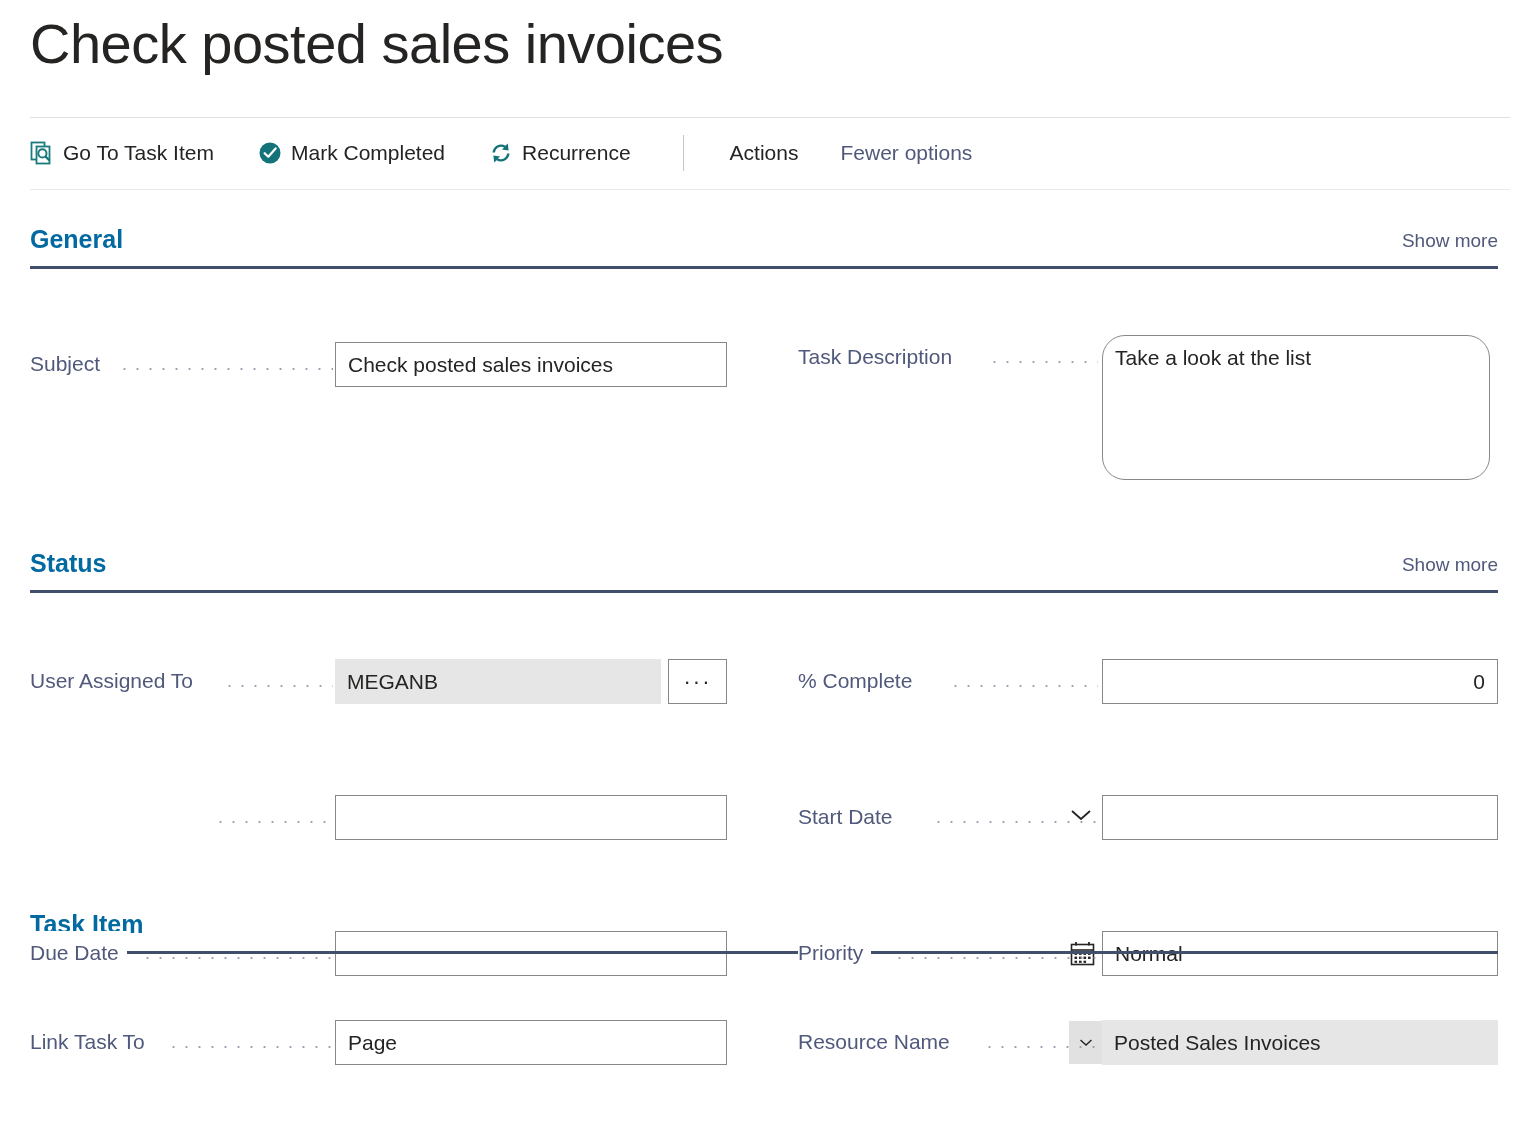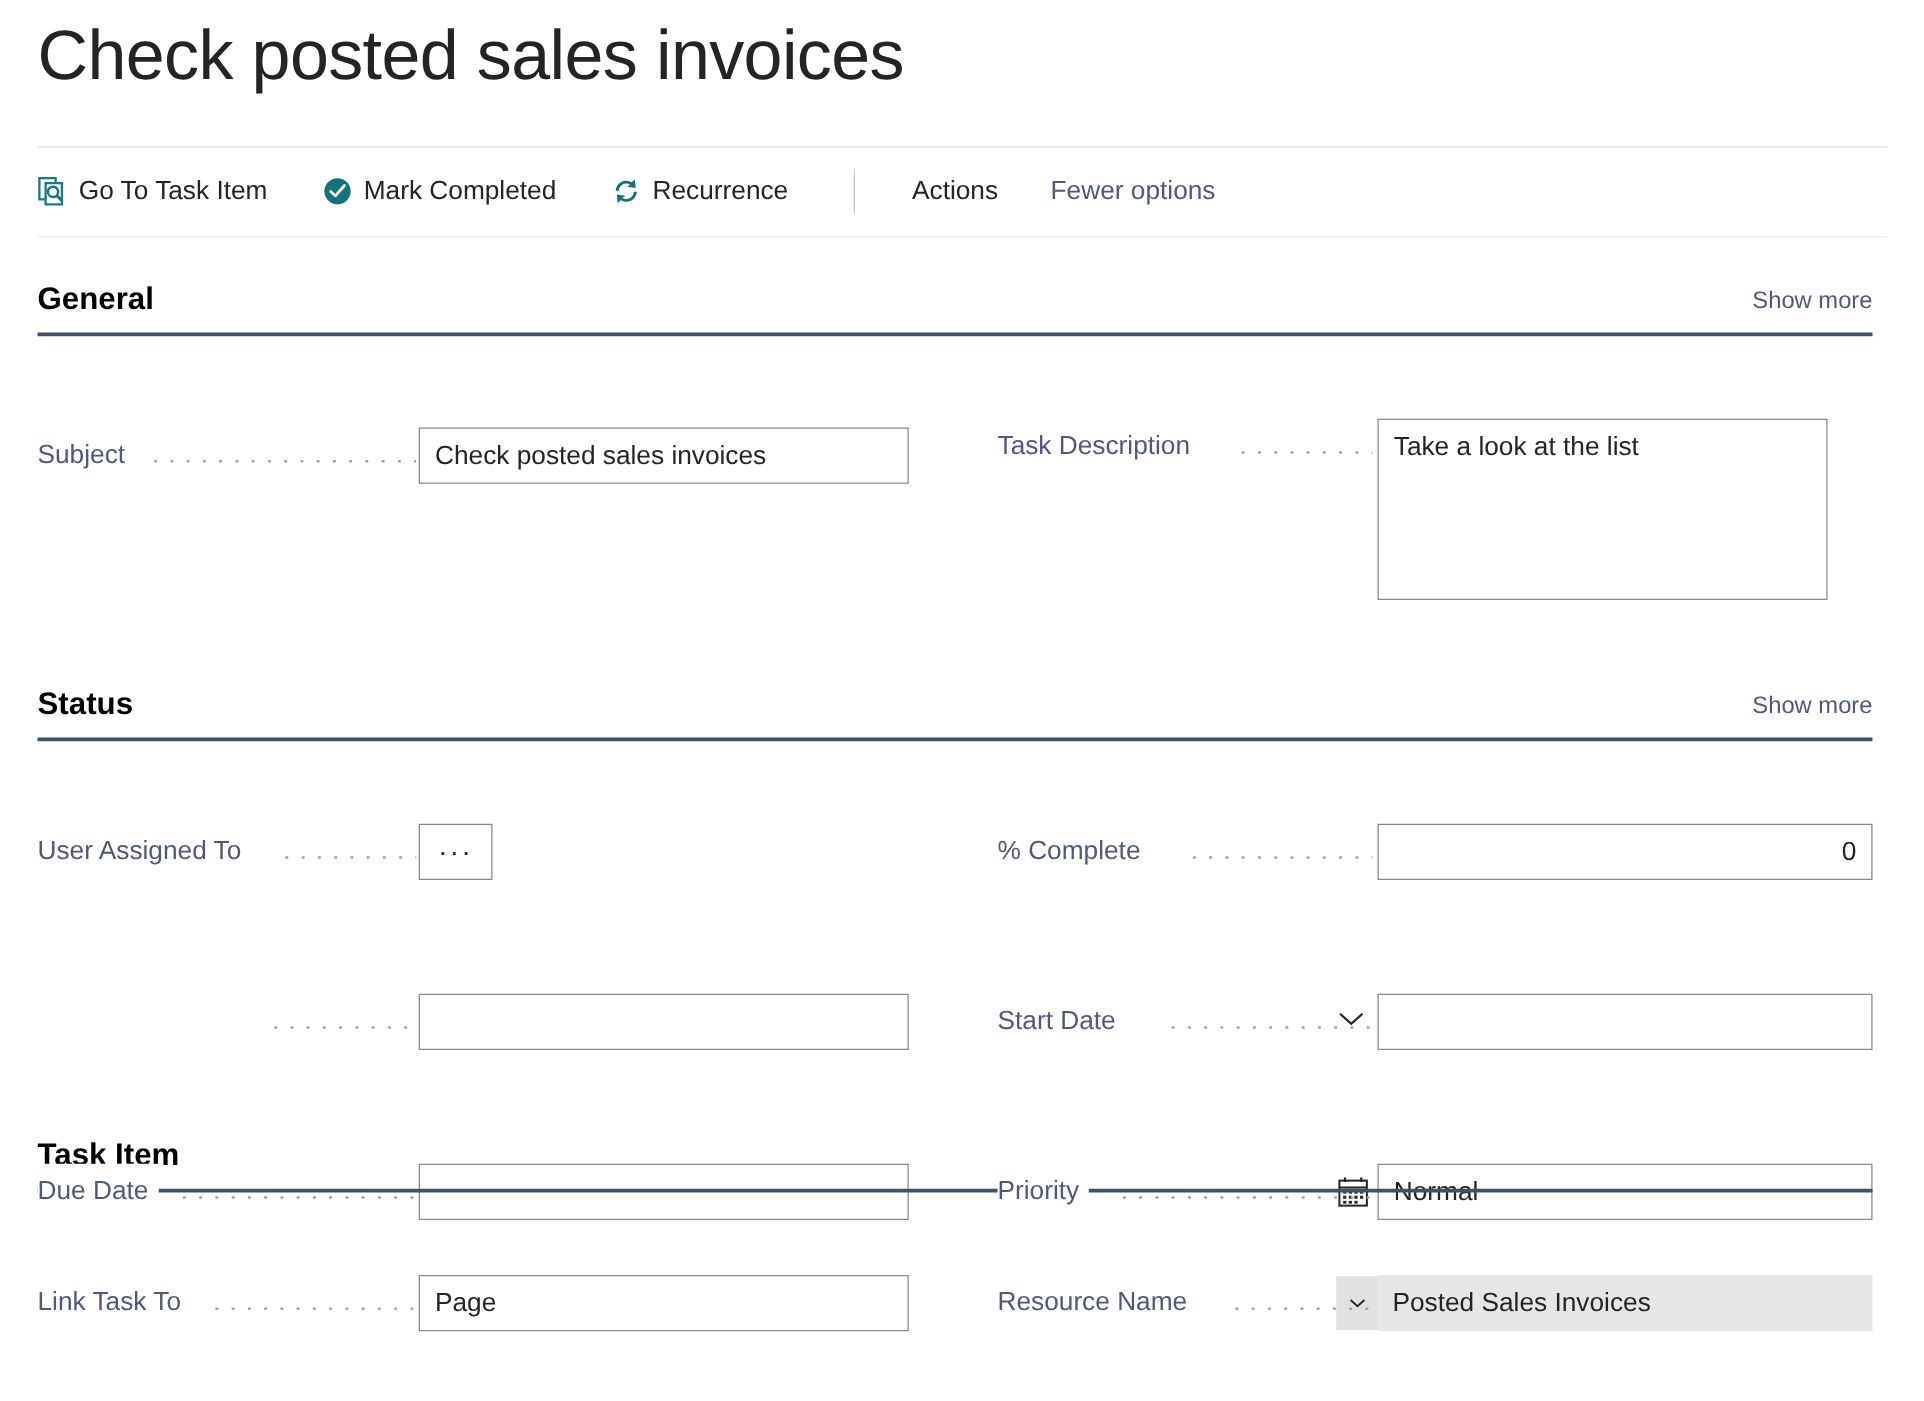--- a/index.html
+++ b/index.html
@@ -51,21 +51,21 @@
   }
   .tb-text.muted { color: #50597b; margin-left: 18px; }
 
   
   .section { position: absolute; left: 0; width: 1539px; }
   .sec-head {
     position: relative; height: 52px;
   }
   .sec-title {
     position: absolute; left: 30px; top: 0;
-    font-size: 25px; font-weight: 700; color: #000000; line-height: 34px;
+    font-size: 25px; font-weight: 700; color: #0369a1; line-height: 34px;
   }
   .sec-showmore {
     position: absolute; right: 41px; top: 6px;
     font-size: 19px; color: #50597b; cursor: pointer; line-height: 26px;
   }
   .sec-rule {
     position: absolute; left: 30px; top: 44px;
     width: 1468px; height: 3px; background: #424f6b;
   }
 
@@ -187,21 +187,21 @@
           <span class="f-ctrl" style="left:335px;">
             <span class="inp" style="width:392px;">Check posted sales invoices</span>
           </span>
         </div>
       </div>
       <div class="col-r">
         <div class="field" style="top:61px;">
           <span class="f-label r" style="left:29px;">Task Description</span>
           <span class="f-leader" style="left:219px; width:110px;"></span>
           <span class="f-ctrl" style="left:333px;">
-            <span class="inp tall" style="width:360px;">Take a look at the list</span>
+            <span class="inp tall" style="width:388px;border-radius:23px;">Take a look at the list</span>
           </span>
         </div>
       </div>
     </div>
   </div>
 
   <div class="section" style="top:546px;">
     <div class="sec-head">
       <div class="sec-title">Status</div>
       <div class="sec-showmore">Show more</div>
@@ -209,20 +209,21 @@
     </div>
 
     <div class="cols" style="height:290px;">
 
       <div class="col-l">
 
         <div class="field" style="top:61px;">
           <span class="f-label">User Assigned To</span>
           <span class="f-leader" style="left:223px; width:110px;"></span>
           <span class="f-ctrl" style="left:335px; display:flex; gap:7px;">
+            <span class="inp readonly" style="width:326px;">MEGANB</span>
             <span class="assist-btn">···</span>
           </span>
         </div>
 
         <div class="field" style="top:129px;">
           <span class="f-leader" style="left:214px; width:119px;"></span>
           <span class="f-ctrl inp-wrap" style="left:335px;">
             <span class="inp" style="width:392px;"></span>
             <span class="inp-chev">
               <svg viewBox="0 0 22 14" width="22" height="14">

